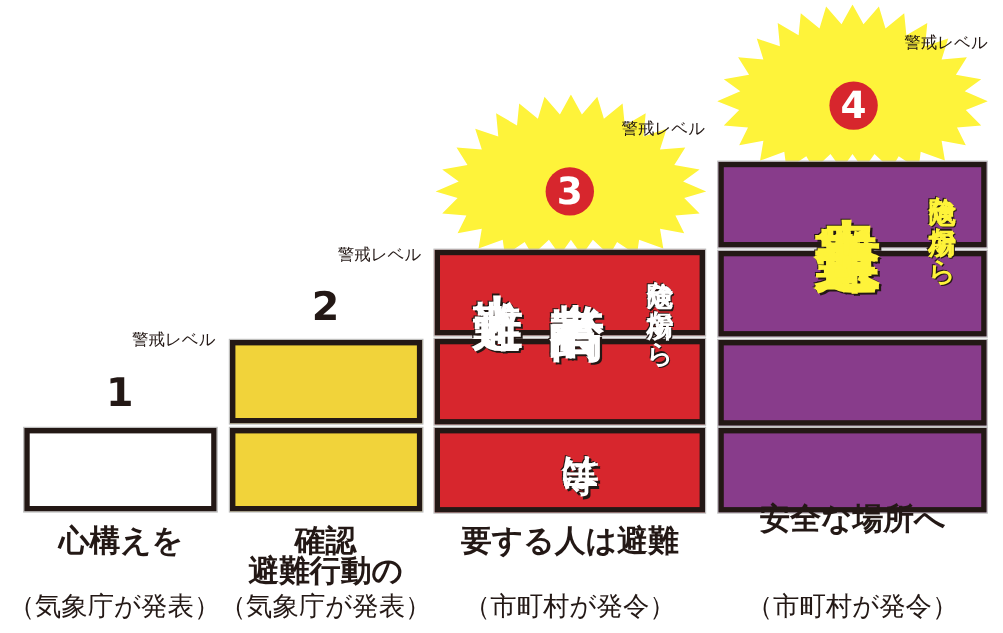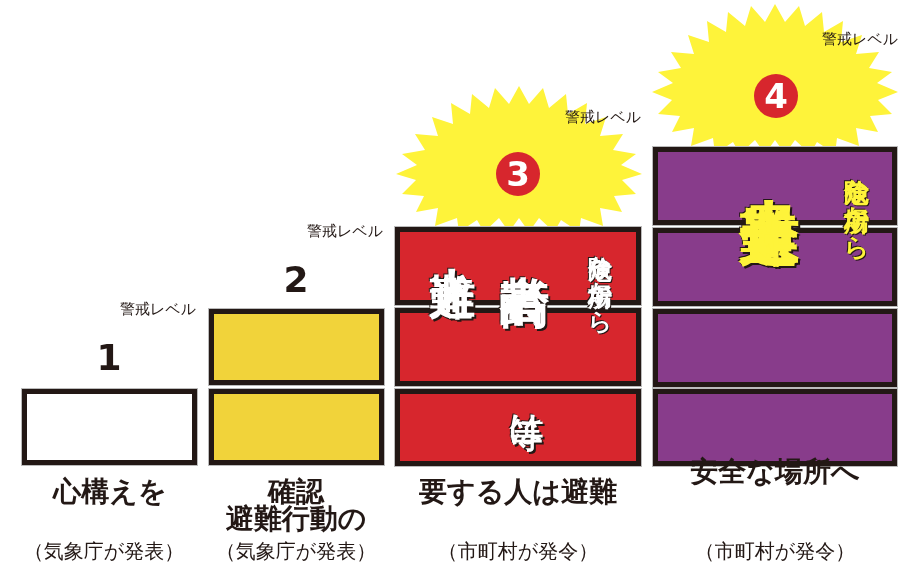--- a/index.html
+++ b/index.html
@@ -4,21 +4,21 @@
 <style>
   html,body{margin:0;padding:0;background:#ffffff;}
   body{width:912px;height:575px;position:relative;overflow:hidden;font-family:"DejaVu Sans","Liberation Sans",sans-serif;color:#231815;}
   .lvl-label{position:absolute;text-align:right;font-size:15px;color:#231815;white-space:nowrap;}
   .lvl-num{position:absolute;text-align:center;font-size:36px;font-weight:bold;color:#231815;line-height:1;}
   .box{position:absolute;box-sizing:border-box;border:5px solid #231815;outline:1px solid #bbb;}
   .starburst{position:absolute;}
   .circle{position:absolute;width:44px;height:44px;border-radius:50%;background:#d7262d;color:#fff;font-weight:bold;font-size:34px;line-height:44px;text-align:center;}
   .vtext{position:absolute;writing-mode:vertical-rl;text-orientation:upright;font-weight:bold;line-height:1;white-space:nowrap;}
   .caption{position:absolute;text-align:center;font-weight:bold;font-size:28px;line-height:27px;color:#231815;}
-  .sub{position:absolute;text-align:center;font-size:20px;line-height:22px;color:#231815;white-space:nowrap;}
+  .sub{position:absolute;text-align:center;font-size:24px;line-height:22px;color:#231815;white-space:nowrap;}
 </style>
 </head>
 <body>
 
 <div>
   <div class="lvl-label" style="left:22px;width:174px;top:300px;">警戒レベル</div>
   <div class="lvl-num" style="left:22px;width:174px;top:340px;">1</div>
   <div class="box" style="left:22px;top:389px;width:175px;height:76px;background:#ffffff;"></div>
   <div class="caption" style="left:10px;width:200px;top:478px;">
     <div>心構えを</div>

